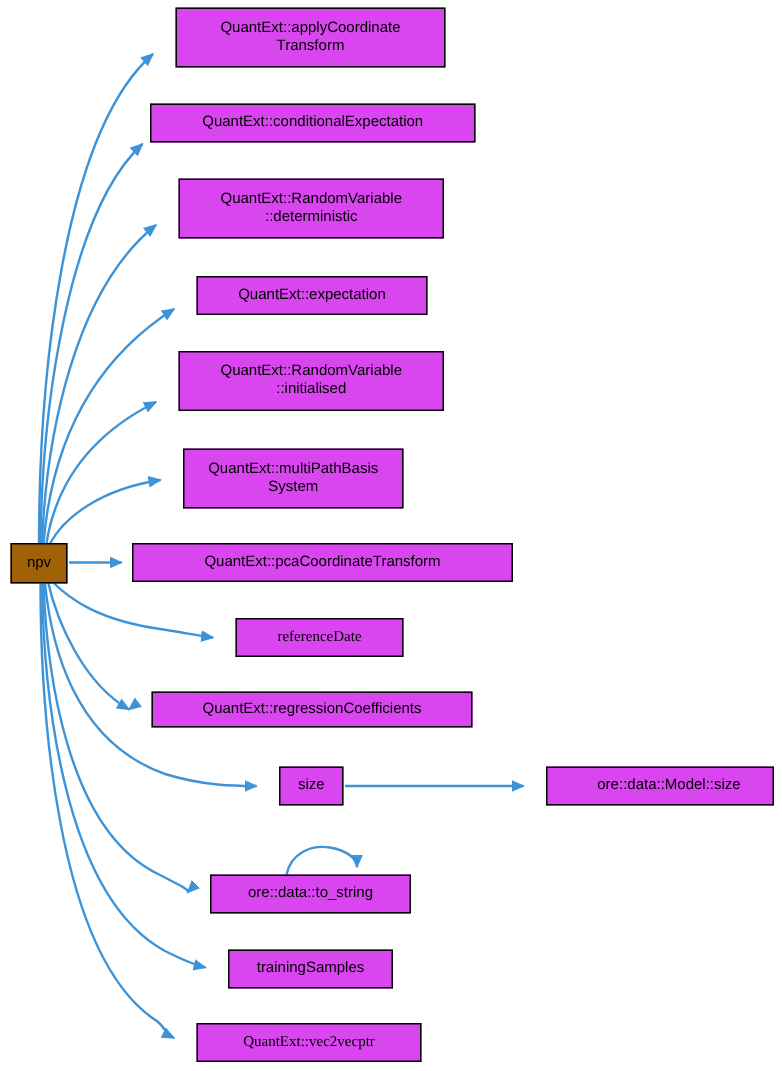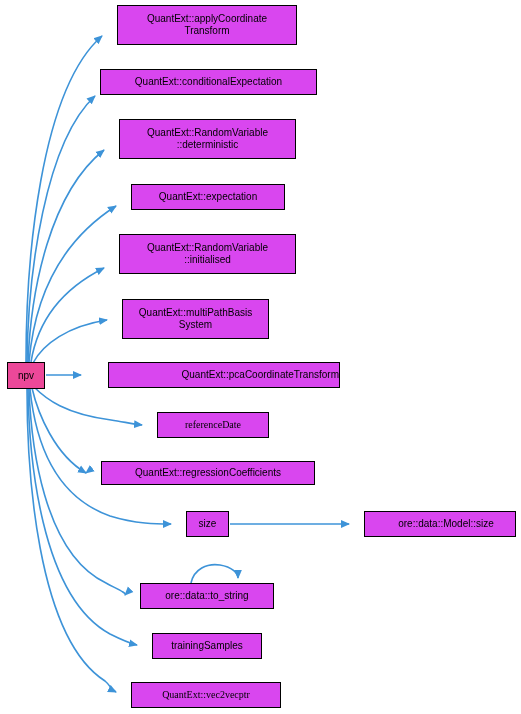--- a/index.html
+++ b/index.html
@@ -32,21 +32,21 @@
     font-size: 10px;
     line-height: 12px;
     display: flex;
     align-items: center;
     justify-content: center;
     text-align: center;
     white-space: pre-line;
     letter-spacing: 0px;
   }
   .node.root {
-    background: #ec4899;
+    background: #a16207;
     border: 1px solid #000000;
   }
 </style>
 </head>
 <body>
 
 <div id="canvas">
 
   <svg class="edges" viewBox="0 0 521 714">
     <defs>
@@ -85,21 +85,21 @@
 ::deterministic</span></div>
 
   <div class="node" style="left:131px;top:184px;width:154px;height:26px;"><span>QuantExt::expectation</span></div>
 
   <div class="node" style="left:119px;top:234px;width:177px;height:40px;"><span>QuantExt::RandomVariable
 ::initialised</span></div>
 
   <div class="node" style="left:122px;top:299px;width:147px;height:40px;"><span>QuantExt::multiPathBasis
 System</span></div>
 
-  <div class="node" style="left:108px;top:362px;width:232px;height:26px;justify-content:flex-end;"><span>QuantExt::pcaCoordinateTransform</span></div>
+  <div class="node" style="left:88px;top:362px;width:254px;height:26px;"><span>QuantExt::pcaCoordinateTransform</span></div>
 
   <div class="node" style="left:157px;top:412px;width:112px;height:26px;font-family:Liberation Serif, serif;"><span>referenceDate</span></div>
 
   <div class="node" style="left:101px;top:461px;width:214px;height:24px;"><span>QuantExt::regressionCoefficients</span></div>
 
   <div class="node" style="left:186px;top:511px;width:43px;height:26px;"><span>size</span></div>
 
   <div class="node" style="left:364px;top:511px;width:152px;height:26px;padding-left:12px;"><span>ore::data::Model::size</span></div>
 
   <div class="node" style="left:140px;top:583px;width:134px;height:26px;"><span>ore::data::to_string</span></div>

